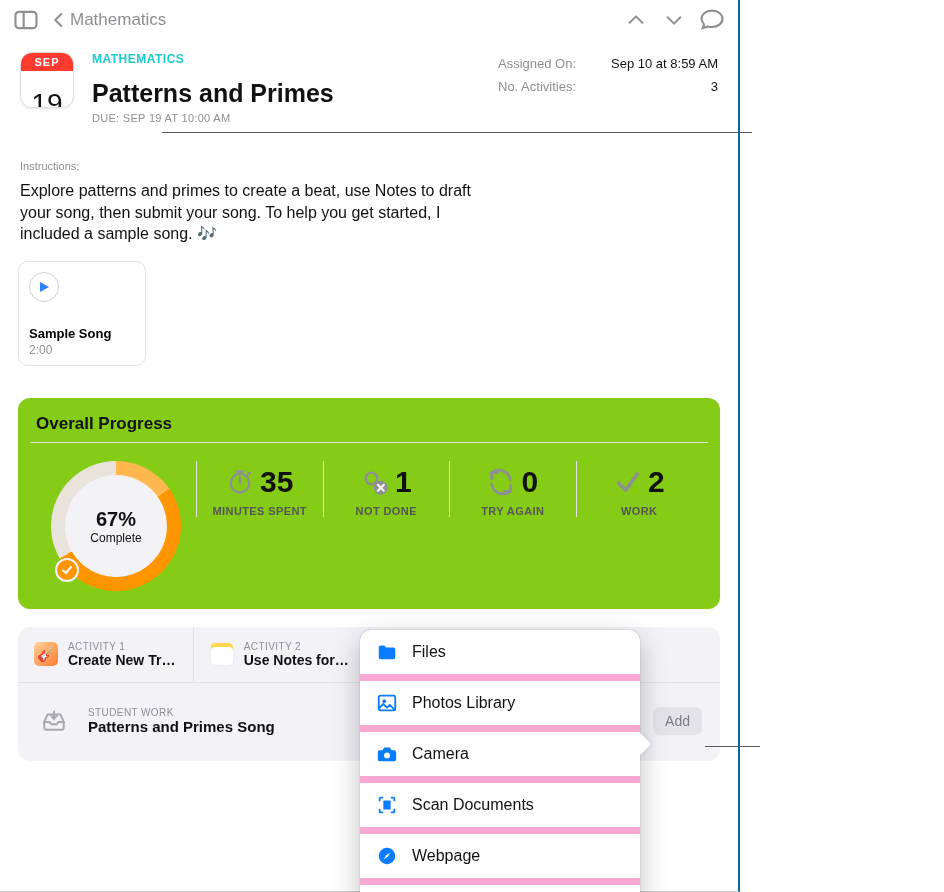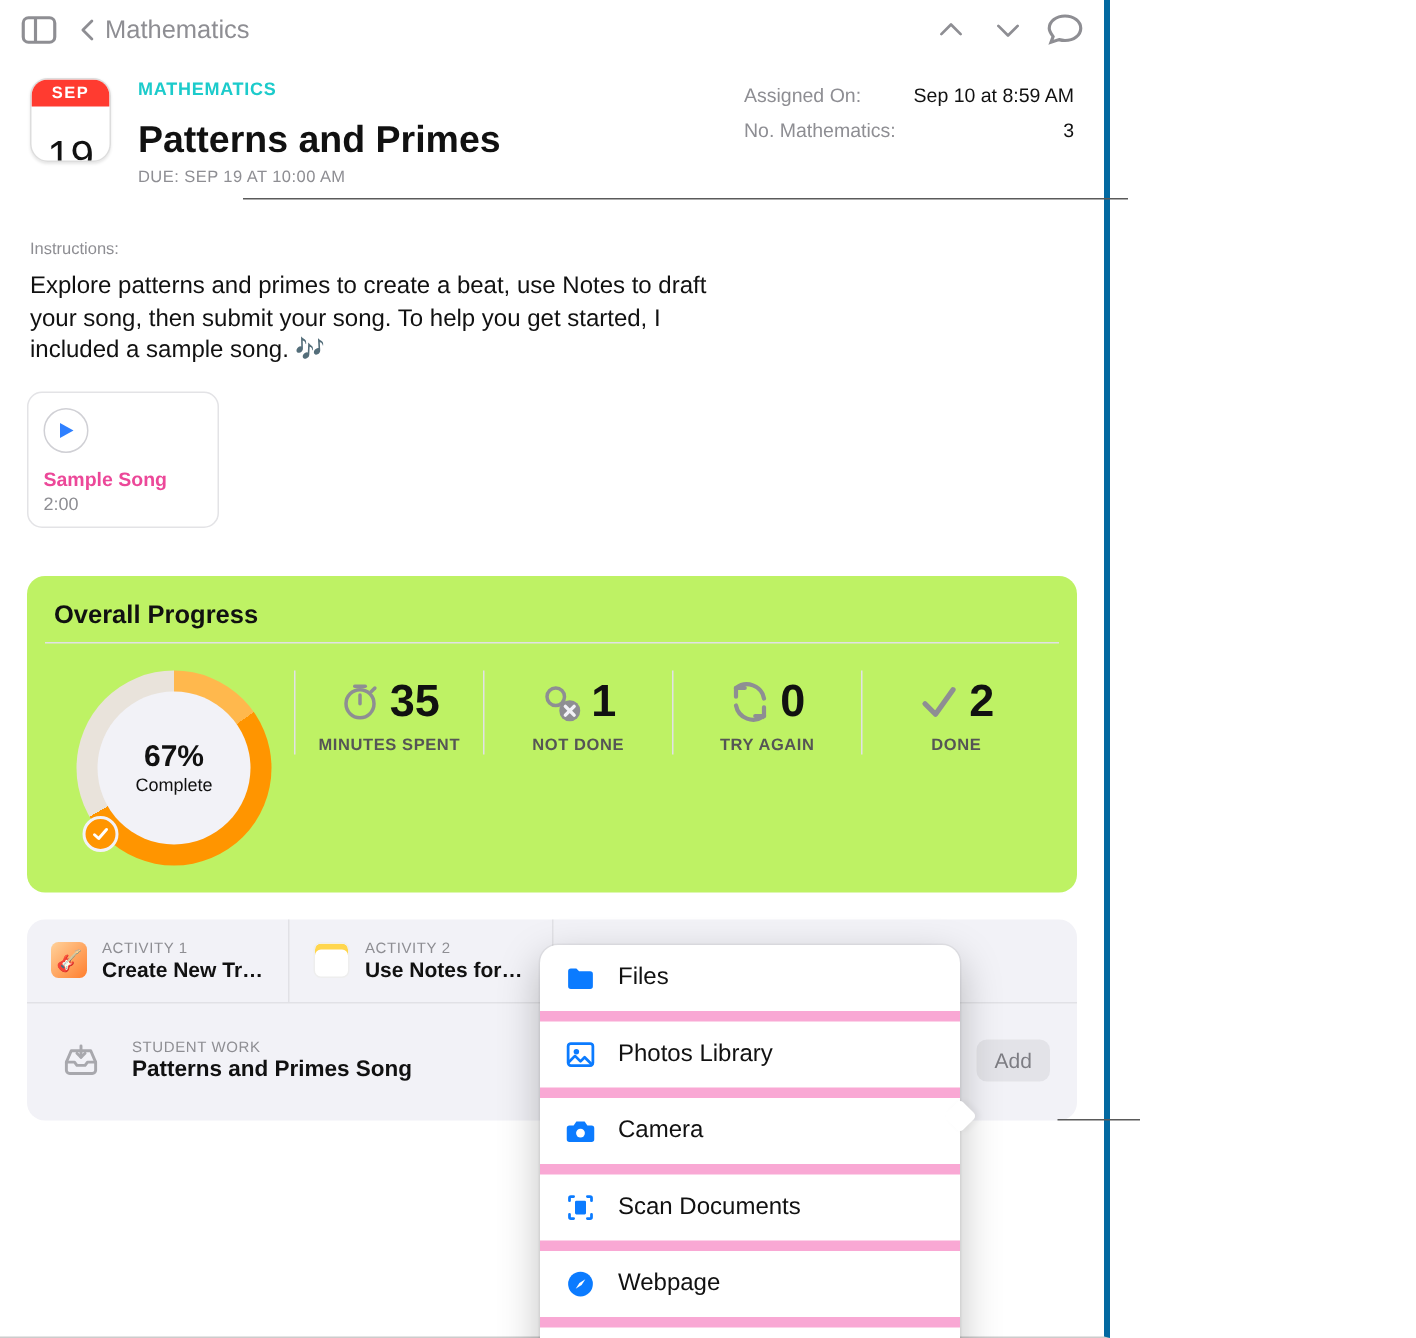--- a/index.html
+++ b/index.html
@@ -7,21 +7,21 @@
     font-family: -apple-system, BlinkMacSystemFont, "Helvetica Neue", Arial, sans-serif;
     background: #fff;
     width: 944px;
     height: 892px;
     position: relative;
     overflow: hidden;
   }
   .app {
     width: 740px;
     height: 892px;
-    border-right: 4px solid #0369a1;
+    border-right: 2px solid #0369a1;
     border-bottom: 1px solid #ccc;
     background: #fff;
     position: relative;
   }
   
   .topbar {
     height: 40px;
     padding: 6px 12px;
     display: flex;
     align-items: center;
@@ -148,28 +148,28 @@
     border-radius: 50%;
     border: 1px solid #d0d0d5;
     background: #fff;
     display: inline-flex;
     align-items: center;
     justify-content: center;
     box-shadow: 0 0 0 4px #fff;
     color: #2f80ff;
   }
   .play-circle svg { width: 12px; height: 12px; }
-  .attachment .att-name { font-size: 13px; font-weight:600; margin-top: 10px; color:#ec4899;}
+  .attachment .att-name { font-size: 13px; font-weight:600; margin-top: 24px; color:#000000;}
   .attachment .att-meta { font-size: 12px; color: #8e8e93; margin-top: 2px;}
 
   
   .panel {
     margin: 16px 18px 18px 18px;
     border-radius: 12px;
-    background: #bef264;
+    background: #84cc16;
     padding: 16px 18px 18px 18px;
   }
   .panel-title {
     font-size: 17px;
     font-weight: 700;
     color: #111;
     margin-bottom: 8px;
   }
   .panel hr {
     border: none;
@@ -400,21 +400,21 @@
       <div class="subject">MATHEMATICS</div>
       <div class="title">Patterns and Primes</div>
       <div class="due">DUE: SEP 19 AT 10:00 AM</div>
     </div>
     <div class="meta">
       <div class="meta-row">
         <span class="ml">Assigned On:</span>
         <span class="mv">Sep 10 at 8:59 AM</span>
       </div>
       <div class="meta-row">
-        <span class="ml">No. Mathematics:</span>
+        <span class="ml">No. Activities:</span>
         <span class="mv">3</span>
       </div>
     </div>
   </div>
 
   <div class="instructions">
     <div class="instructions-label">Instructions:</div>
     <div class="instructions-body">Explore patterns and primes to create a beat, use Notes to draft your song, then submit your song. To help you get started, I included a sample song. 🎶</div>
   </div>
 
@@ -490,21 +490,21 @@
       </div>
       <div class="stat-col">
         <div class="stat-val">
           <span class="sicn">
             <svg viewBox="0 0 24 24" fill="none" stroke="currentColor" stroke-width="3" stroke-linecap="round" stroke-linejoin="round">
                 <polyline points="4 13 10 19 20 5"></polyline>
               </svg>
           </span>
           <span>2</span>
         </div>
-        <div class="stat-lbl">DONE</div>
+        <div class="stat-lbl">WORK</div>
       </div>
     </div>
   </div>
 
   <div class="activities-panel">
     <div class="acts-row">
       <div class="act">
         <div class="act-icon ai-garage">🎸</div>
         <div class="act-text">
           <div class="act-eyebrow">ACTIVITY 1</div>

